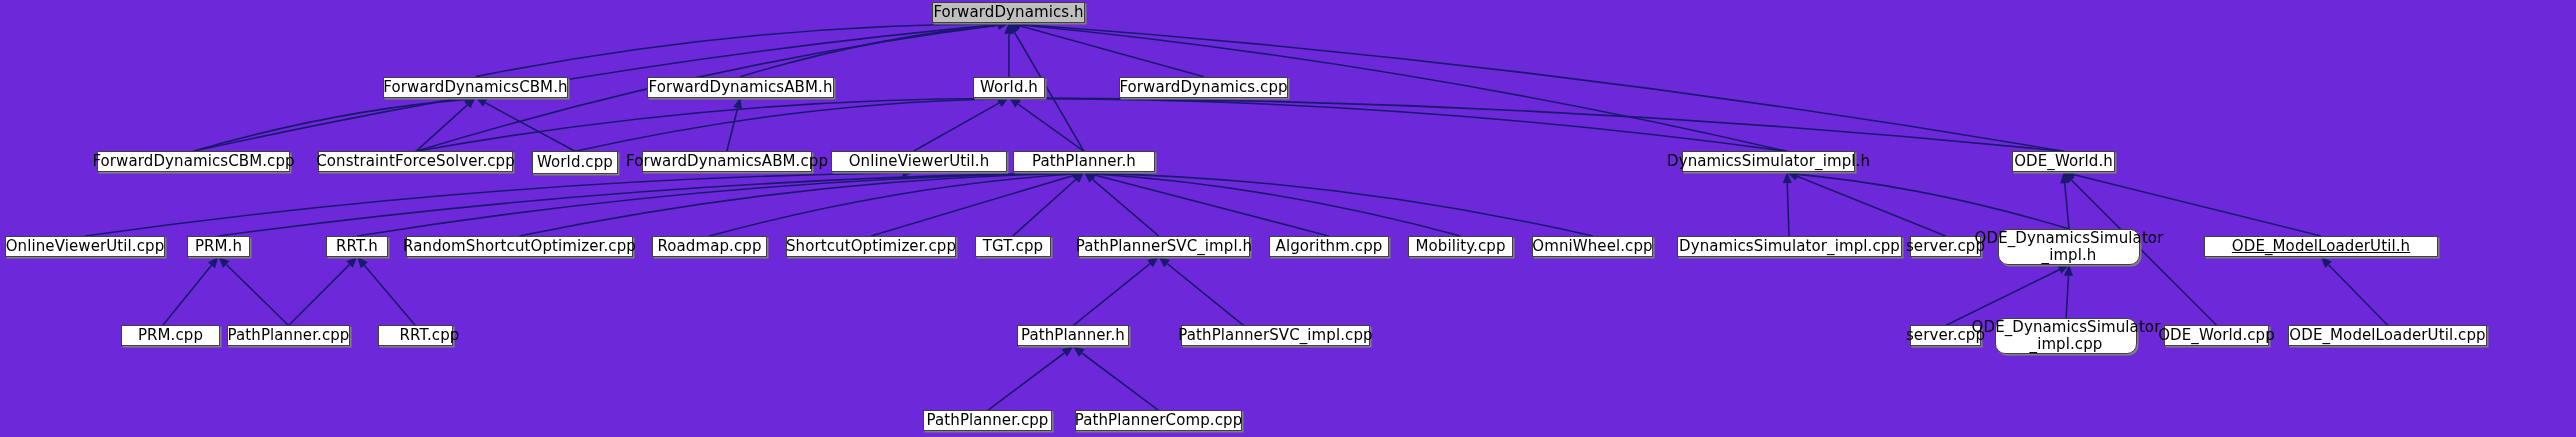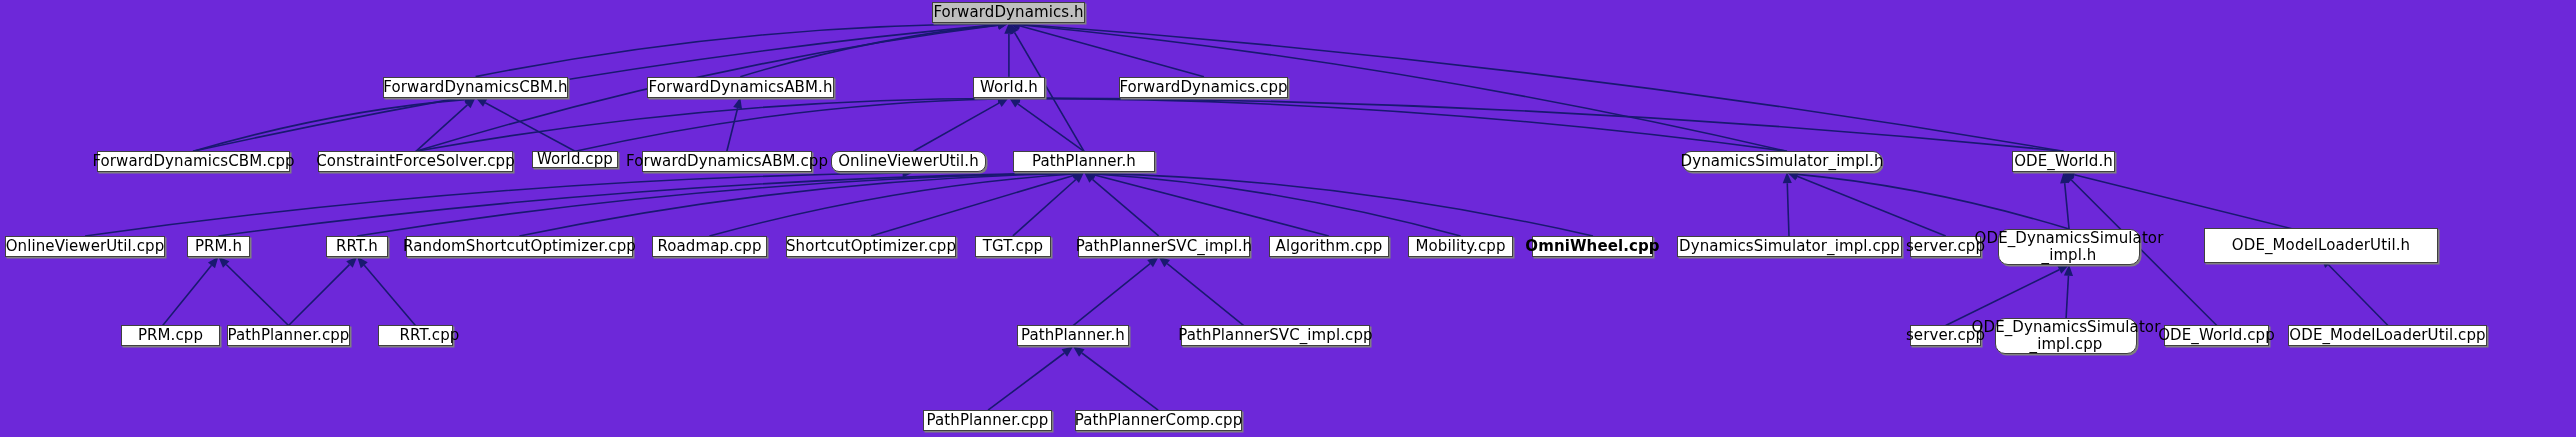--- a/index.html
+++ b/index.html
@@ -116,42 +116,42 @@
       <polygon class="arrowfill" points="1078.5,348.0 1090.1,350.9 1084.5,358.3"></polygon>
     </svg>
   <div id="node-layer">
       <div class="gnode root" style="left: 932px; top: 2px; width: 153px; height: 21px;">ForwardDynamics.h</div>
       <div class="gnode" style="left: 383px; top: 77px; width: 185px; height: 21px;">ForwardDynamicsCBM.h</div>
       <div class="gnode" style="left: 647px; top: 77px; width: 187px; height: 21px;">ForwardDynamicsABM.h</div>
       <div class="gnode" style="left: 973px; top: 77px; width: 72px; height: 21px;">World.h</div>
       <div class="gnode" style="left: 1119px; top: 77px; width: 169px; height: 21px;">ForwardDynamics.cpp</div>
       <div class="gnode" style="left: 97px; top: 151px; width: 193px; height: 21px;">ForwardDynamicsCBM.cpp</div>
       <div class="gnode" style="left: 318px; top: 151px; width: 195px; height: 21px;">ConstraintForceSolver.cpp</div>
-      <div class="gnode" style="left: 532px; top: 151px; width: 86px; height: 17px;">World.cpp</div>
+      <div class="gnode" style="left: 532px; top: 151px; width: 86px; height: 23px;">World.cpp</div>
       <div class="gnode" style="left: 642px; top: 151px; width: 170px; height: 21px;">ForwardDynamicsABM.cpp</div>
-      <div class="gnode" style="left: 831px; top: 151px; width: 155px; height: 21px; border-radius: 8px;">OnlineViewerUtil.h</div>
+      <div class="gnode" style="left: 831px; top: 151px; width: 176px; height: 21px;">OnlineViewerUtil.h</div>
       <div class="gnode" style="left: 1013px; top: 151px; width: 142px; height: 21px;">PathPlanner.h</div>
-      <div class="gnode" style="left: 1682px; top: 151px; width: 200px; height: 21px; border-radius: 9px;">DynamicsSimulator_impl.h</div>
+      <div class="gnode" style="left: 1682px; top: 151px; width: 173px; height: 21px;">DynamicsSimulator_impl.h</div>
       <div class="gnode" style="left: 2012px; top: 151px; width: 103px; height: 21px;">ODE_World.h</div>
       <div class="gnode" style="left: 5px; top: 236px; width: 160px; height: 21px;">OnlineViewerUtil.cpp</div>
       <div class="gnode" style="left: 187px; top: 236px; width: 63px; height: 21px;">PRM.h</div>
       <div class="gnode" style="left: 326px; top: 236px; width: 62px; height: 21px;">RRT.h</div>
       <div class="gnode" style="left: 406px; top: 236px; width: 227px; height: 21px;">RandomShortcutOptimizer.cpp</div>
       <div class="gnode" style="left: 652px; top: 236px; width: 115px; height: 21px;">Roadmap.cpp</div>
       <div class="gnode" style="left: 786px; top: 236px; width: 170px; height: 21px;">ShortcutOptimizer.cpp</div>
       <div class="gnode" style="left: 975px; top: 236px; width: 76px; height: 21px;">TGT.cpp</div>
       <div class="gnode" style="left: 1078px; top: 236px; width: 172px; height: 21px;">PathPlannerSVC_impl.h</div>
       <div class="gnode" style="left: 1269px; top: 236px; width: 120px; height: 21px;">Algorithm.cpp</div>
       <div class="gnode" style="left: 1408px; top: 236px; width: 105px; height: 21px;">Mobility.cpp</div>
-      <div class="gnode" style="left: 1532px; top: 236px; width: 121px; height: 21px; font-weight: bold;">OmniWheel.cpp</div>
+      <div class="gnode" style="left: 1532px; top: 236px; width: 121px; height: 21px;">OmniWheel.cpp</div>
       <div class="gnode" style="left: 1677px; top: 236px; width: 225px; height: 21px;">DynamicsSimulator_impl.cpp</div>
       <div class="gnode" style="left: 1910px; top: 236px; width: 71px; height: 21px;">server.cpp</div>
       <div class="gnode two-line" style="left: 1998px; top: 229px; width: 142px; height: 36px;">ODE_DynamicsSimulator
 _impl.h</div>
-      <div class="gnode" style="left: 2204px; top: 228px; width: 234px; height: 35px;">ODE_ModelLoaderUtil.h</div>
+      <div class="gnode" style="left: 2204px; top: 236px; width: 234px; height: 21px; text-decoration: underline;">ODE_ModelLoaderUtil.h</div>
       <div class="gnode" style="left: 121px; top: 325px; width: 99px; height: 21px;">PRM.cpp</div>
       <div class="gnode" style="left: 227px; top: 325px; width: 123px; height: 21px;">PathPlanner.cpp</div>
       <div class="gnode" style="left: 378px; top: 325px; width: 75px; height: 21px; padding-left: 32px;">RRT.cpp</div>
       <div class="gnode" style="left: 1017px; top: 325px; width: 112px; height: 21px;">PathPlanner.h</div>
       <div class="gnode" style="left: 1181px; top: 325px; width: 189px; height: 21px;">PathPlannerSVC_impl.cpp</div>
       <div class="gnode" style="left: 1910px; top: 325px; width: 71px; height: 21px;">server.cpp</div>
       <div class="gnode two-line" style="left: 1995px; top: 318px; width: 142px; height: 36px;">ODE_DynamicsSimulator
 _impl.cpp</div>
       <div class="gnode" style="left: 2164px; top: 325px; width: 105px; height: 21px;">ODE_World.cpp</div>
       <div class="gnode" style="left: 2288px; top: 325px; width: 199px; height: 21px;">ODE_ModelLoaderUtil.cpp</div>

